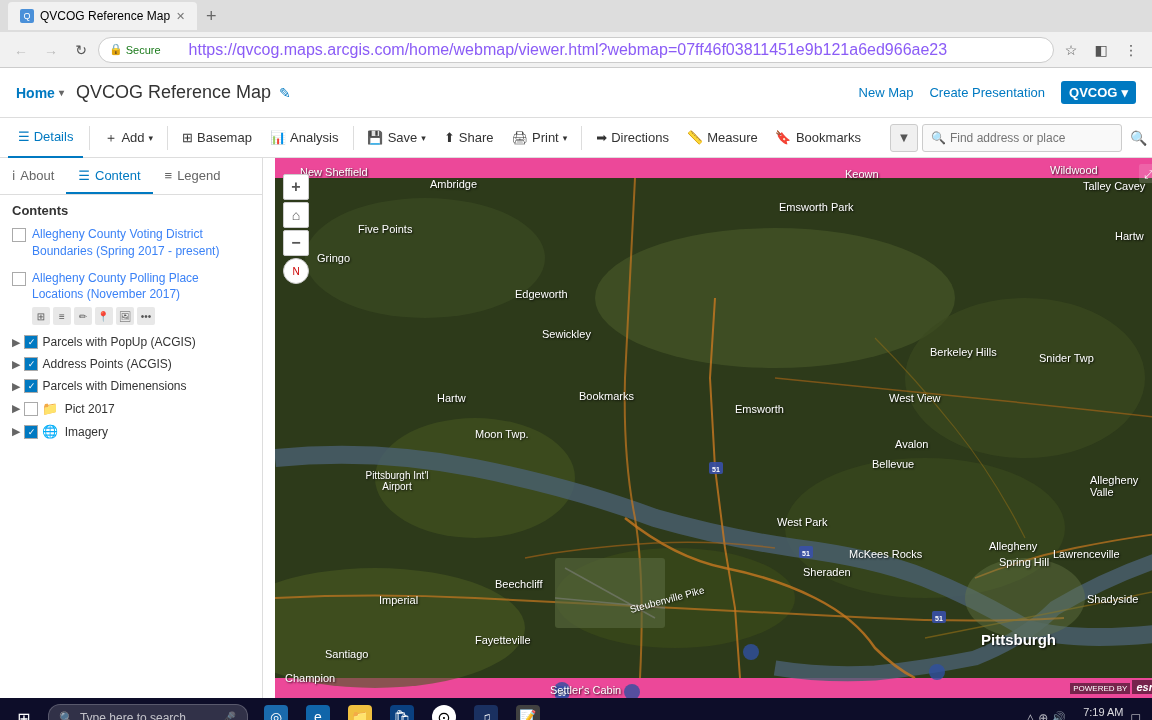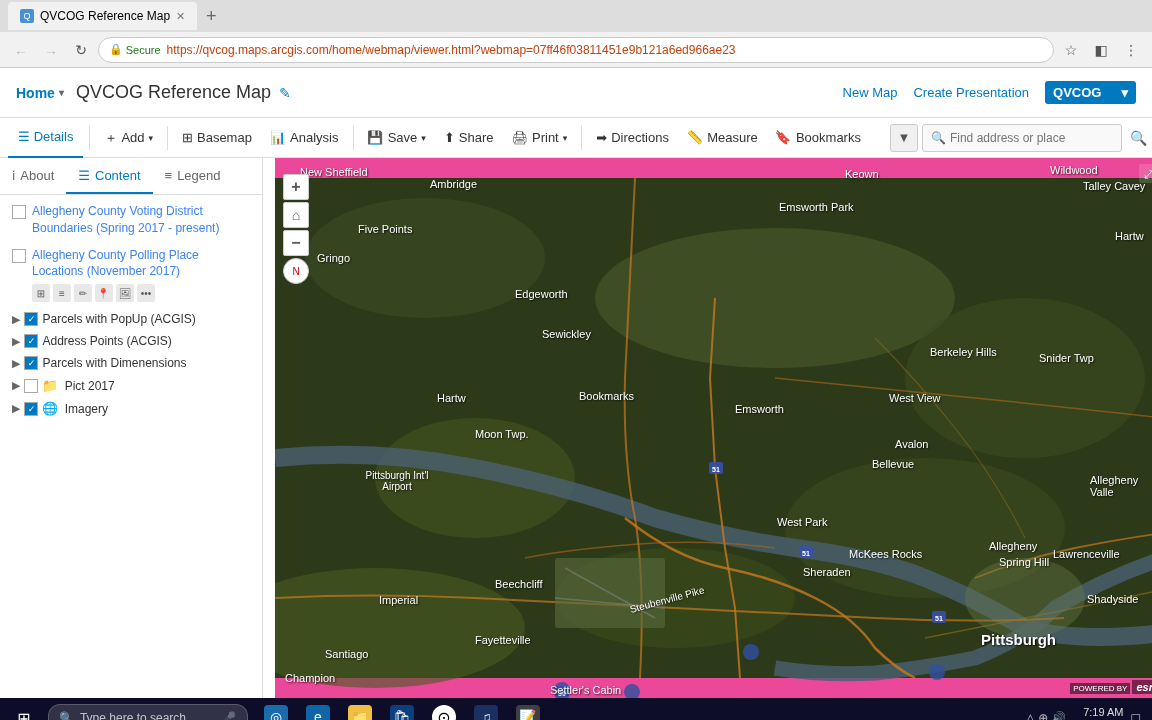--- a/index.html
+++ b/index.html
@@ -12,32 +12,32 @@
     .tab-favicon { width: 14px; height: 14px; background: #4a90d9; border-radius: 2px; font-size: 9px; color: white; display: flex; align-items: center; justify-content: center; }
     .tab-close { margin-left: auto; color: #777; font-size: 11px; cursor: pointer; }
     .tab-new { width: 28px; height: 28px; display: flex; align-items: center; justify-content: center; color: #666; font-size: 18px; cursor: pointer; }
 
     .nav-bar { display: flex; align-items: center; height: 36px; background: #f1f1f1; padding: 0 8px; gap: 4px; border-bottom: 1px solid #ccc; }
     .nav-btn { width: 26px; height: 26px; display: flex; align-items: center; justify-content: center; color: #555; font-size: 14px; cursor: pointer; border-radius: 3px; }
     .nav-btn.disabled { color: #bbb; cursor: default; }
     .address-bar { flex: 1; display: flex; align-items: center; background: white; border: 1px solid #ccc; border-radius: 14px; height: 26px; padding: 0 10px; gap: 6px; }
     .secure-badge { display: flex; align-items: center; gap: 3px; color: #1a7a1a; font-size: 11px; }
     .lock-icon { font-size: 11px; }
-    .address-text { font-size: 12px; color: #c2410c; flex: 1; }
+    .address-text { font-size: 16px; color: #8b5cf6; flex: 1; margin-left: 22px; }
     .nav-right { display: flex; gap: 4px; }
 
     
     .app-header { display: flex; align-items: center; height: 50px; background: #fff; border-bottom: 1px solid #ddd; padding: 0 16px; }
     .app-home { display: flex; align-items: center; gap: 4px; color: #0079c1; font-size: 14px; font-weight: 600; cursor: pointer; }
     .home-caret { font-size: 10px; color: #666; }
     .app-title { display: flex; align-items: center; gap: 8px; margin-left: 12px; font-size: 18px; font-weight: 400; color: #333; }
     .edit-icon { color: #0079c1; font-size: 14px; cursor: pointer; }
     .header-right { margin-left: auto; display: flex; align-items: center; gap: 16px; }
     .header-btn { color: #0079c1; font-size: 13px; cursor: pointer; }
-    .org-badge { display: flex; align-items: flex-end; gap: 20px; background: #0079c1; color: white; padding: 4px 8px; border-radius: 3px; font-size: 13px; font-weight: 600; cursor: pointer; }
+    .org-badge { display: flex; align-items: flex-end; gap: 4px; background: #0079c1; color: white; padding: 4px 8px; border-radius: 3px; font-size: 13px; font-weight: 600; cursor: pointer; }
 
     
     .toolbar { display: flex; align-items: center; height: 40px; background: #fff; border-bottom: 1px solid #ddd; padding: 0 0 0 8px; gap: 2px; }
     .toolbar-tab { display: flex; align-items: center; gap: 4px; padding: 0 10px; height: 40px; font-size: 13px; color: #333; cursor: pointer; border-bottom: 2px solid transparent; }
     .toolbar-tab.active { color: #0079c1; border-bottom: 2px solid #0079c1; }
     .toolbar-sep { width: 1px; height: 24px; background: #ddd; margin: 0 4px; }
     .toolbar-btn { display: flex; align-items: center; gap: 4px; padding: 0 8px; height: 32px; font-size: 13px; color: #333; cursor: pointer; border-radius: 3px; }
     .toolbar-right { margin-left: auto; display: flex; align-items: center; gap: 4px; }
     .search-box { display: flex; align-items: center; background: #f9f9f9; border: 1px solid #ccc; border-radius: 3px; height: 28px; padding: 0 8px; gap: 4px; width: 200px; }
     .search-input { border: none; background: transparent; font-size: 12px; color: #999; outline: none; flex: 1; }
@@ -214,20 +214,21 @@
       <div class="sidebar-tab active">
         <span class="sidebar-tab-icon">☰</span>
         <span>Content</span>
       </div>
       <div class="sidebar-tab">
         <span class="sidebar-tab-icon">≡</span>
         <span>Legend</span>
       </div>
     </div>
     <div class="sidebar-content">
+      <div class="sidebar-section-title">Contents</div>
 
       <div class="layer-item">
         <div class="layer-checkbox"></div>
         <div>
           <div class="layer-name">Allegheny County Voting District Boundaries (Spring 2017 - present)</div>
         </div>
       </div>
 
 
       <div class="layer-item">

